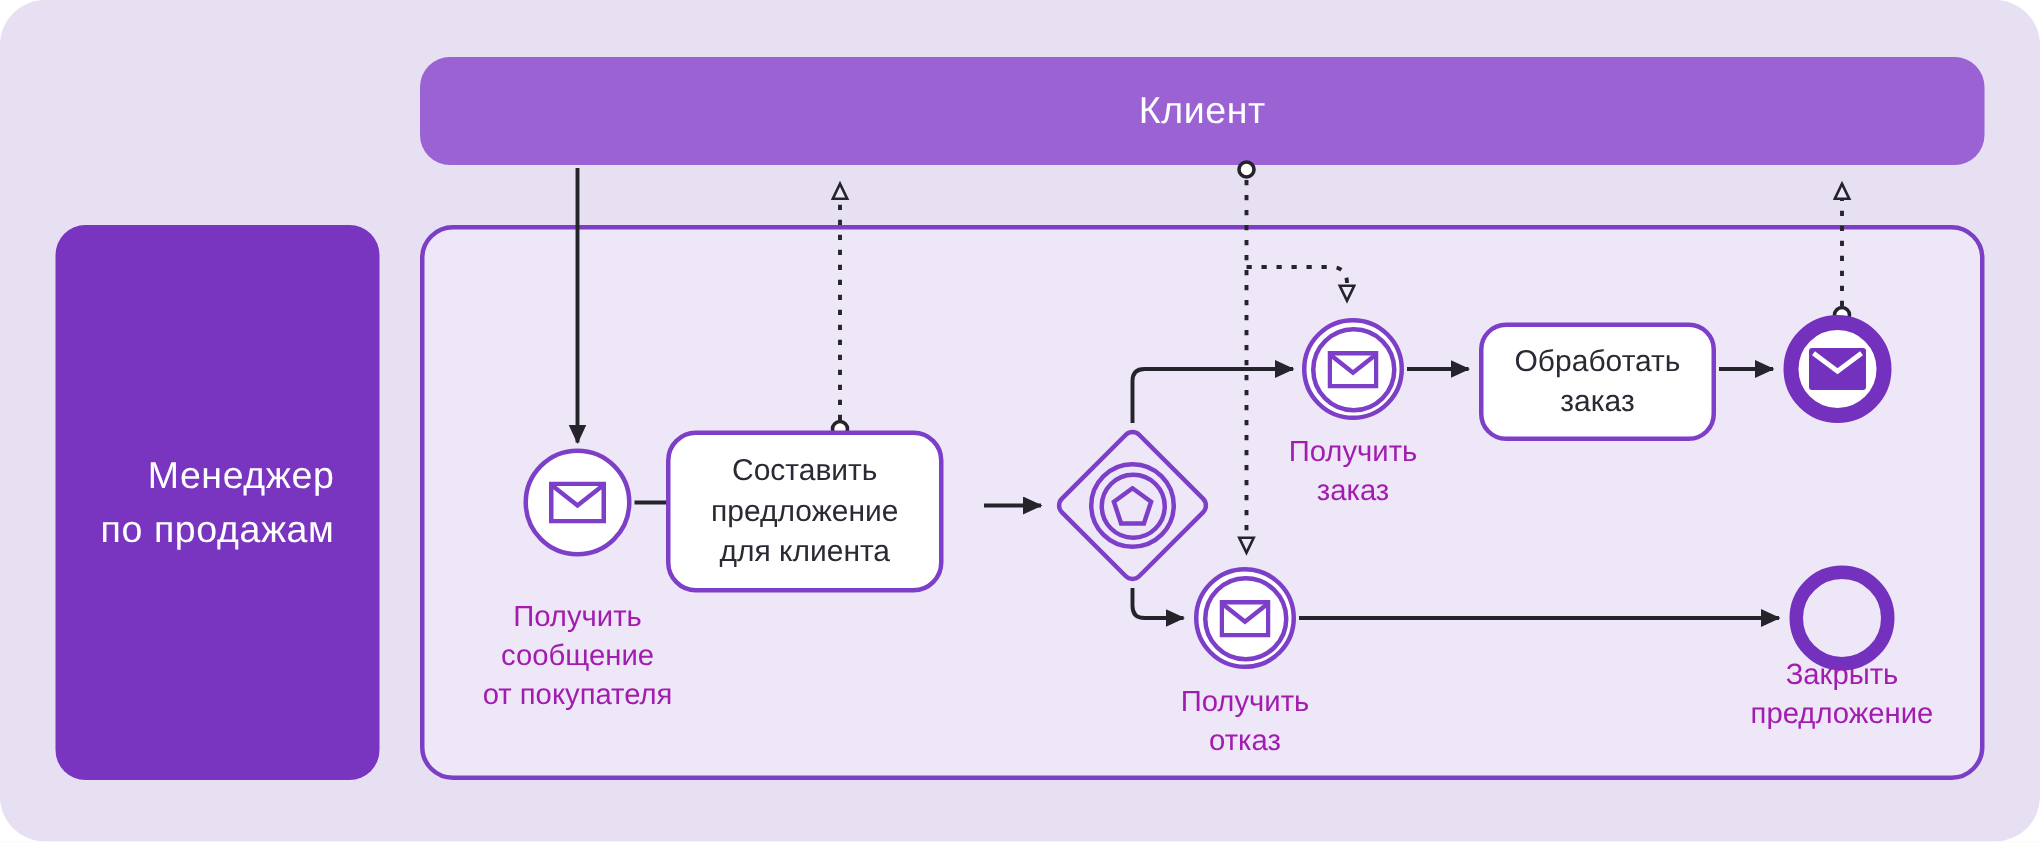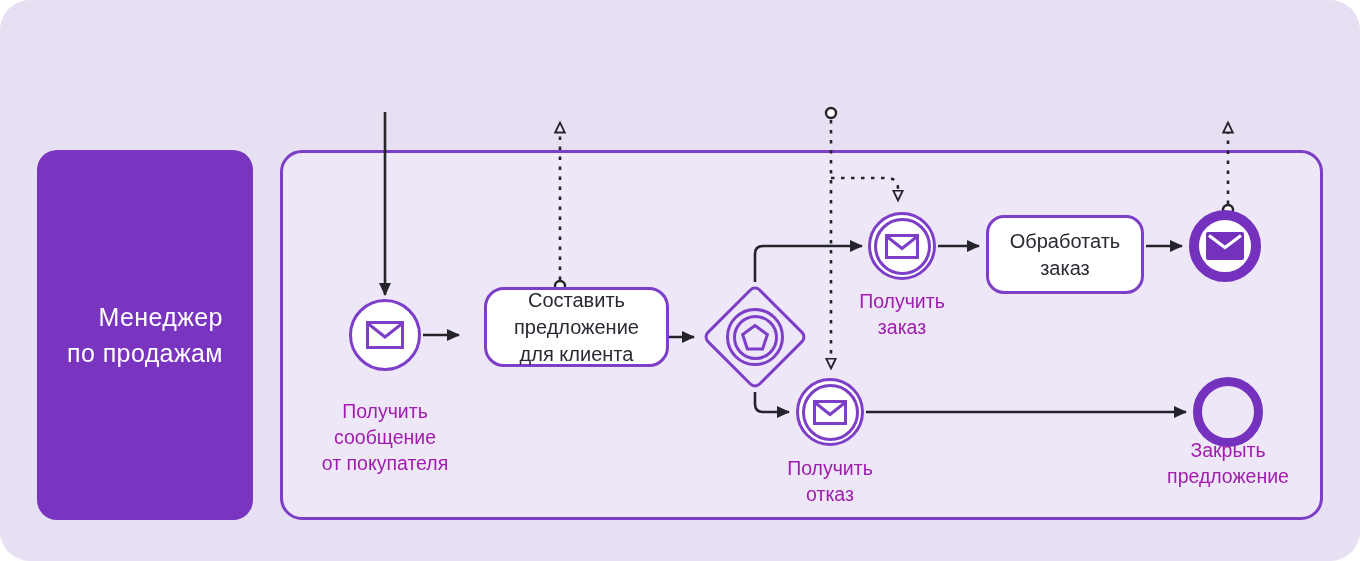--- a/index.html
+++ b/index.html
@@ -40,20 +40,23 @@
     display:flex;align-items:center;justify-content:center;}
 
   
   .lbl{position:absolute;text-align:center;color:#a21caf;font-size:19.5px;line-height:26px;font-weight:500;white-space:pre-line;}
 </style>
 </head>
 <body>
 
 <div class="card">
 
+  <div class="banner">
+    <span>Клиент</span>
+  </div>
 
   <div class="lane-left">
     <span>Менеджер
 по продажам</span>
   </div>
 
   <div class="pool"></div>
 
   <svg class="flows" viewBox="0 0 1360 561">
     <defs>
@@ -90,21 +93,21 @@
   <div class="event ev-single" style="left:349px;top:299px;">
     <svg width="38" height="28" viewBox="0 0 38 28">
       <rect x="1.5" y="1.5" width="35" height="25" fill="#ffffff" stroke="#7D3EC8" stroke-width="3"></rect>
       <path d="M2.5,3 L19,16 L35.5,3" fill="none" stroke="#7D3EC8" stroke-width="3"></path>
     </svg>
   </div>
   <div class="lbl" style="left:285px;top:398px;width:200px;">Получить
 сообщение
 от покупателя</div>
 
-  <div class="task" style="left:484px;top:287px;width:185px;height:80px;">
+  <div class="task" style="left:444px;top:287px;width:185px;height:108px;">
     <span>Составить
 предложение
 для клиента</span>
   </div>
 
   <div class="gw-diamond"></div>
   <div class="gw-rings">
     <div class="gw-ring2">
       <svg width="30" height="27" viewBox="0 0 30 27">
         <polygon points="15,1.5 27.4,10.5 22.6,25 7.4,25 2.6,10.5" fill="none" stroke="#7D3EC8" stroke-width="3"></polygon>

